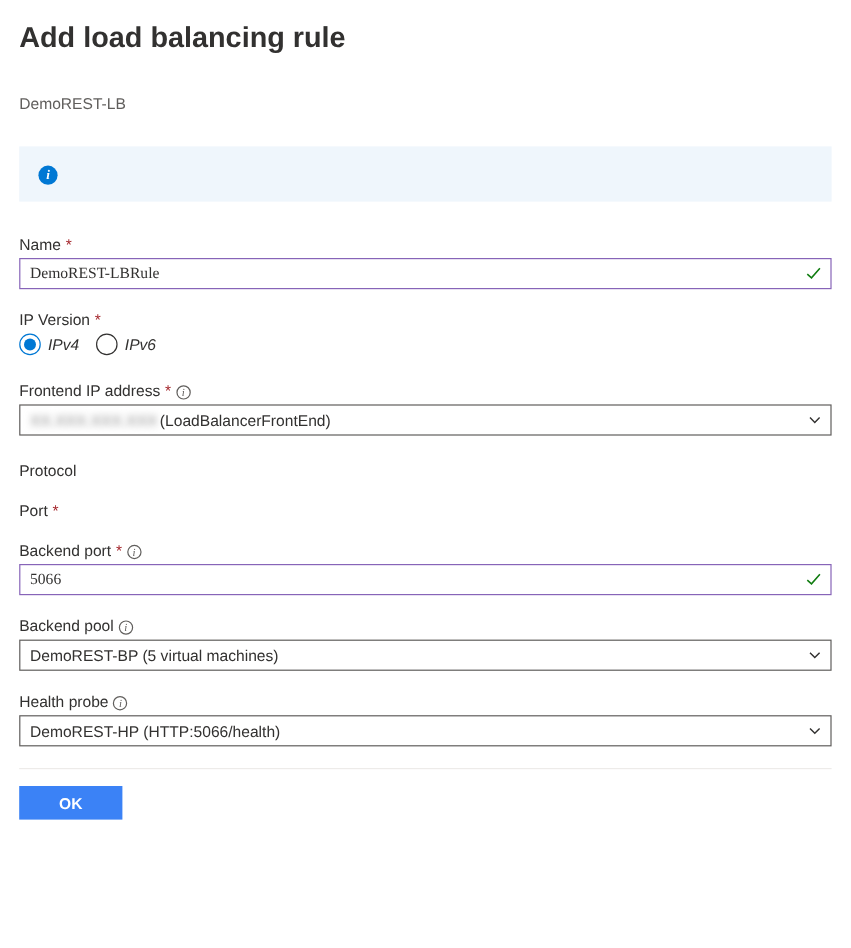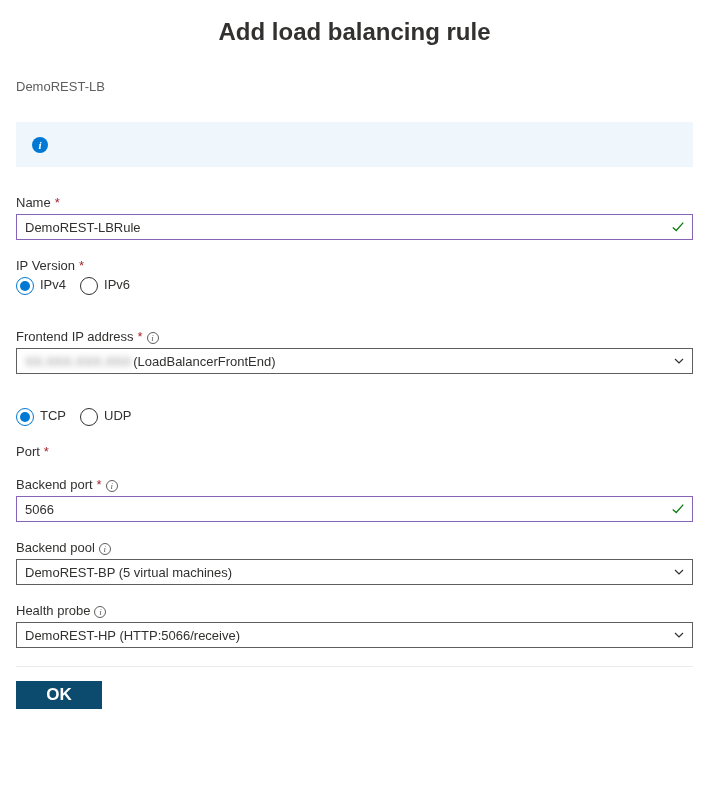--- a/index.html
+++ b/index.html
@@ -9,21 +9,20 @@
       color: #323130;
       background: #ffffff;
       width: 709px;
       padding: 18px 16px 16px 16px;
     }
     .page-title {
       font-size: 24px;
       font-weight: 600;
       color: #323130;
       margin-bottom: 2px;
-      text-align: center;
     }
     .page-subtitle {
       font-size: 13px;
       color: #605e5c;
       margin-bottom: 28px;
       margin-top: 33px;
     }
     .info-banner {
       background: #eff6fc;
       padding: 14px 16px 14px 16px;
@@ -92,40 +91,42 @@
       font-family: inherit;
       color: #323130;
       outline: none;
       background: #fff;
     }
     .text-input.validated {
       border-color: #8764b8;
     }
     .input-wrap {
       position: relative;
+      font-family: Liberation Serif, serif;
     }
     .check-icon {
       position: absolute;
       right: 8px;
       top: 50%;
       transform: translateY(-50%);
       color: #107c10;
       pointer-events: none;
     }
     .check-icon svg { display: block; }
     .radio-row {
       display: flex;
       gap: 14px;
       align-items: center;
     }
     .radio-item {
       display: flex;
-      align-items: flex-start;
+      align-items: center;
       gap: 6px;
       cursor: pointer;
+      font-style: italic;
     }
     .radio-circle {
       width: 18px;
       height: 18px;
       border: 1px solid #323130;
       border-radius: 50%;
       display: inline-flex;
       align-items: center;
       justify-content: center;
       background: #fff;
@@ -174,32 +175,32 @@
       display: inline-block;
       color: #888;
       margin-right: 2px;
     }
     .footer-divider {
       border: none;
       border-top: 1px solid #edebe9;
       margin: 8px 0 14px 0;
     }
     .ok-button {
-      background: #0c4a6e;
+      background: #3b82f6;
       color: #fff;
       border: none;
-      font-size: 17px;
+      font-size: 13px;
       font-weight: 600;
       padding: 0 20px;
       height: 28px;
       min-width: 86px;
       cursor: pointer;
       font-family: inherit;
     }
-    .margin-top-22 { margin-top: 34px; }
+    .margin-top-22 { margin-top: 22px; }
   </style>
 </head>
 <body>
 
 
 
 <h1 class="page-title">Add load balancing rule</h1>
 <div class="page-subtitle">DemoREST-LB</div>
 
 <div class="info-banner">
@@ -259,31 +260,22 @@
     <span class="chevron-icon">
       <svg width="12" height="12" viewBox="0 0 12 12">
           <path fill="none" stroke="#323130" stroke-width="1.2" d="M2 4 L6 8 L10 4"></path>
         </svg>
     </span>
   </div>
 </div>
 
 
 <div class="field-group margin-top-22">
-  <div class="radio-row">
-    <div class="radio-item">
-      <span class="radio-circle selected">
-          <span class="radio-dot"></span>
-        </span>
-      <span class="radio-label">TCP</span>
-    </div>
-    <div class="radio-item">
-      <span class="radio-circle"></span>
-      <span class="radio-label">UDP</span>
-    </div>
+  <div class="field-label">
+    <span>Protocol</span>
   </div>
 </div>
 
 
 <div class="field-group">
   <div class="field-label">
     <span>Port</span>
     <span class="req">*</span>
   </div>
 </div>
@@ -324,21 +316,21 @@
 </div>
 
 
 <div class="field-group">
   <div class="field-label">
     <span>Health probe</span>
     <span class="help-icon">i</span>
   </div>
   <div class="select-wrap">
     <div class="select-input">
-      <span>DemoREST-HP (HTTP:5066/receive)</span>
+      <span>DemoREST-HP (HTTP:5066/health)</span>
     </div>
     <span class="chevron-icon">
       <svg width="12" height="12" viewBox="0 0 12 12">
           <path fill="none" stroke="#323130" stroke-width="1.2" d="M2 4 L6 8 L10 4"></path>
         </svg>
     </span>
   </div>
 </div>
 
 <hr class="footer-divider">

